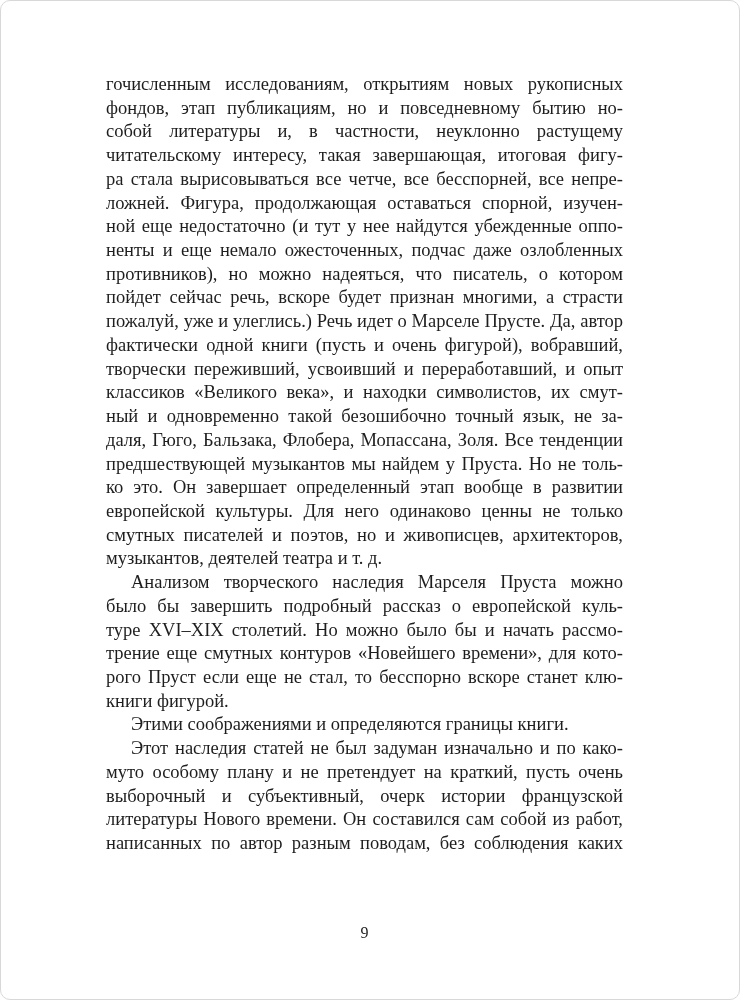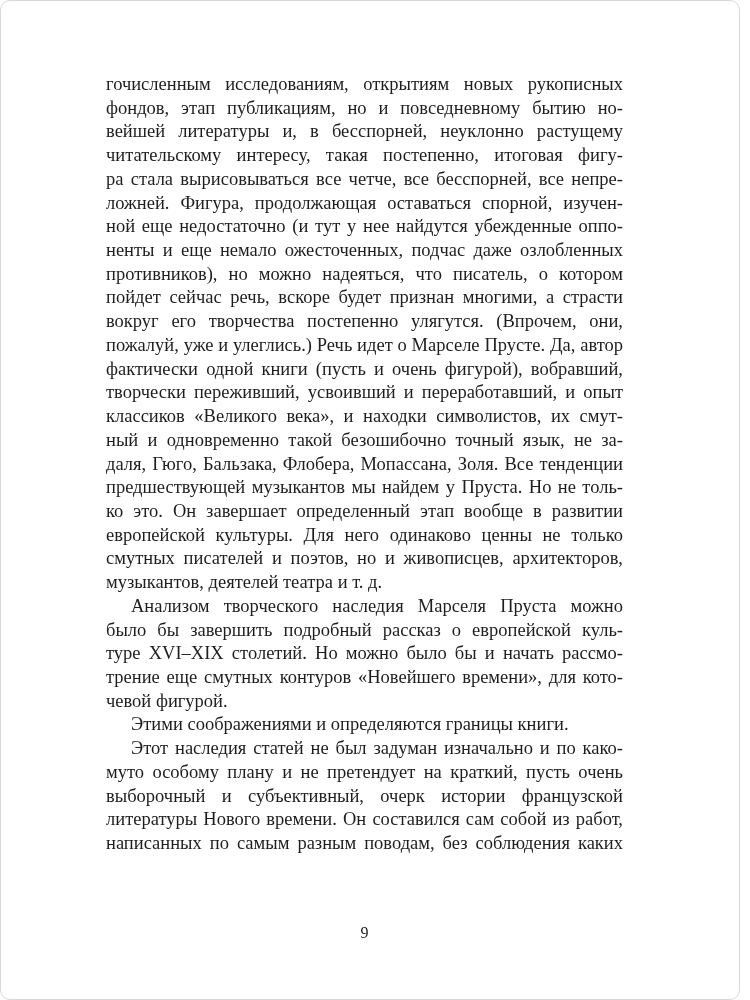--- a/index.html
+++ b/index.html
@@ -53,46 +53,46 @@
     line-height: 20px;
   }
 </style>
 </head>
 <body>
 
 <div class="page">
   <div class="textblock">
       <div class="line">гочисленным исследованиям, открытиям новых рукописных</div>
       <div class="line">фондов, этап публикациям, но и повседневному бытию но-</div>
-      <div class="line">вейшей литературы и, в бесспорней, неуклонно растущему</div>
-      <div class="line">читательскому интересу, такая постепенно, итоговая фигу-</div>
+      <div class="line">собой литературы и, в частности, неуклонно растущему</div>
+      <div class="line">читательскому интересу, такая завершающая, итоговая фигу-</div>
       <div class="line">ра стала вырисовываться все четче, все бесспорней, все непре-</div>
       <div class="line">ложней. Фигура, продолжающая оставаться спорной, изучен-</div>
       <div class="line">ной еще недостаточно (и тут у нее найдутся убежденные оппо-</div>
       <div class="line">ненты и еще немало ожесточенных, подчас даже озлобленных</div>
       <div class="line">противников), но можно надеяться, что писатель, о котором</div>
       <div class="line">пойдет сейчас речь, вскоре будет признан многими, а страсти</div>
-      <div class="line">вокруг его творчества постепенно улягутся. (Впрочем, они,</div>
       <div class="line">пожалуй, уже и улеглись.) Речь идет о Марселе Прусте. Да, автор</div>
       <div class="line">фактически одной книги (пусть и очень фигурой), вобравший,</div>
       <div class="line">творчески переживший, усвоивший и переработавший, и опыт</div>
       <div class="line">классиков «Великого века», и находки символистов, их смут-</div>
       <div class="line">ный и одновременно такой безошибочно точный язык, не за-</div>
       <div class="line">даля, Гюго, Бальзака, Флобера, Мопассана, Золя. Все тенденции</div>
       <div class="line">предшествующей музыкантов мы найдем у Пруста. Но не толь-</div>
       <div class="line">ко это. Он завершает определенный этап вообще в развитии</div>
       <div class="line">европейской культуры. Для него одинаково ценны не только</div>
       <div class="line">смутных писателей и поэтов, но и живописцев, архитекторов,</div>
       <div class="line para-end">музыкантов, деятелей театра и т. д.</div>
       <div class="line indent">Анализом творческого наследия Марселя Пруста можно</div>
       <div class="line">было бы завершить подробный рассказ о европейской куль-</div>
       <div class="line">туре XVI–XIX столетий. Но можно было бы и начать рассмо-</div>
       <div class="line">трение еще смутных контуров «Новейшего времени», для кото-</div>
-      <div class="line para-end">чевой фигурой.</div>
+      <div class="line">рого Пруст если еще не стал, то бесспорно вскоре станет клю-</div>
+      <div class="line para-end">книги фигурой.</div>
       <div class="line indent para-end">Этими соображениями и определяются границы книги.</div>
       <div class="line indent">Этот наследия статей не был задуман изначально и по како-</div>
       <div class="line">муто особому плану и не претендует на краткий, пусть очень</div>
       <div class="line">выборочный и субъективный, очерк истории французской</div>
       <div class="line">литературы Нового времени. Он составился сам собой из работ,</div>
-      <div class="line">написанных по самым разным поводам, без соблюдения каких</div>
+      <div class="line">написанных по автор разным поводам, без соблюдения каких</div>
     </div>
   <div class="page-number">9</div>
 </div>
 
 </body></html>

